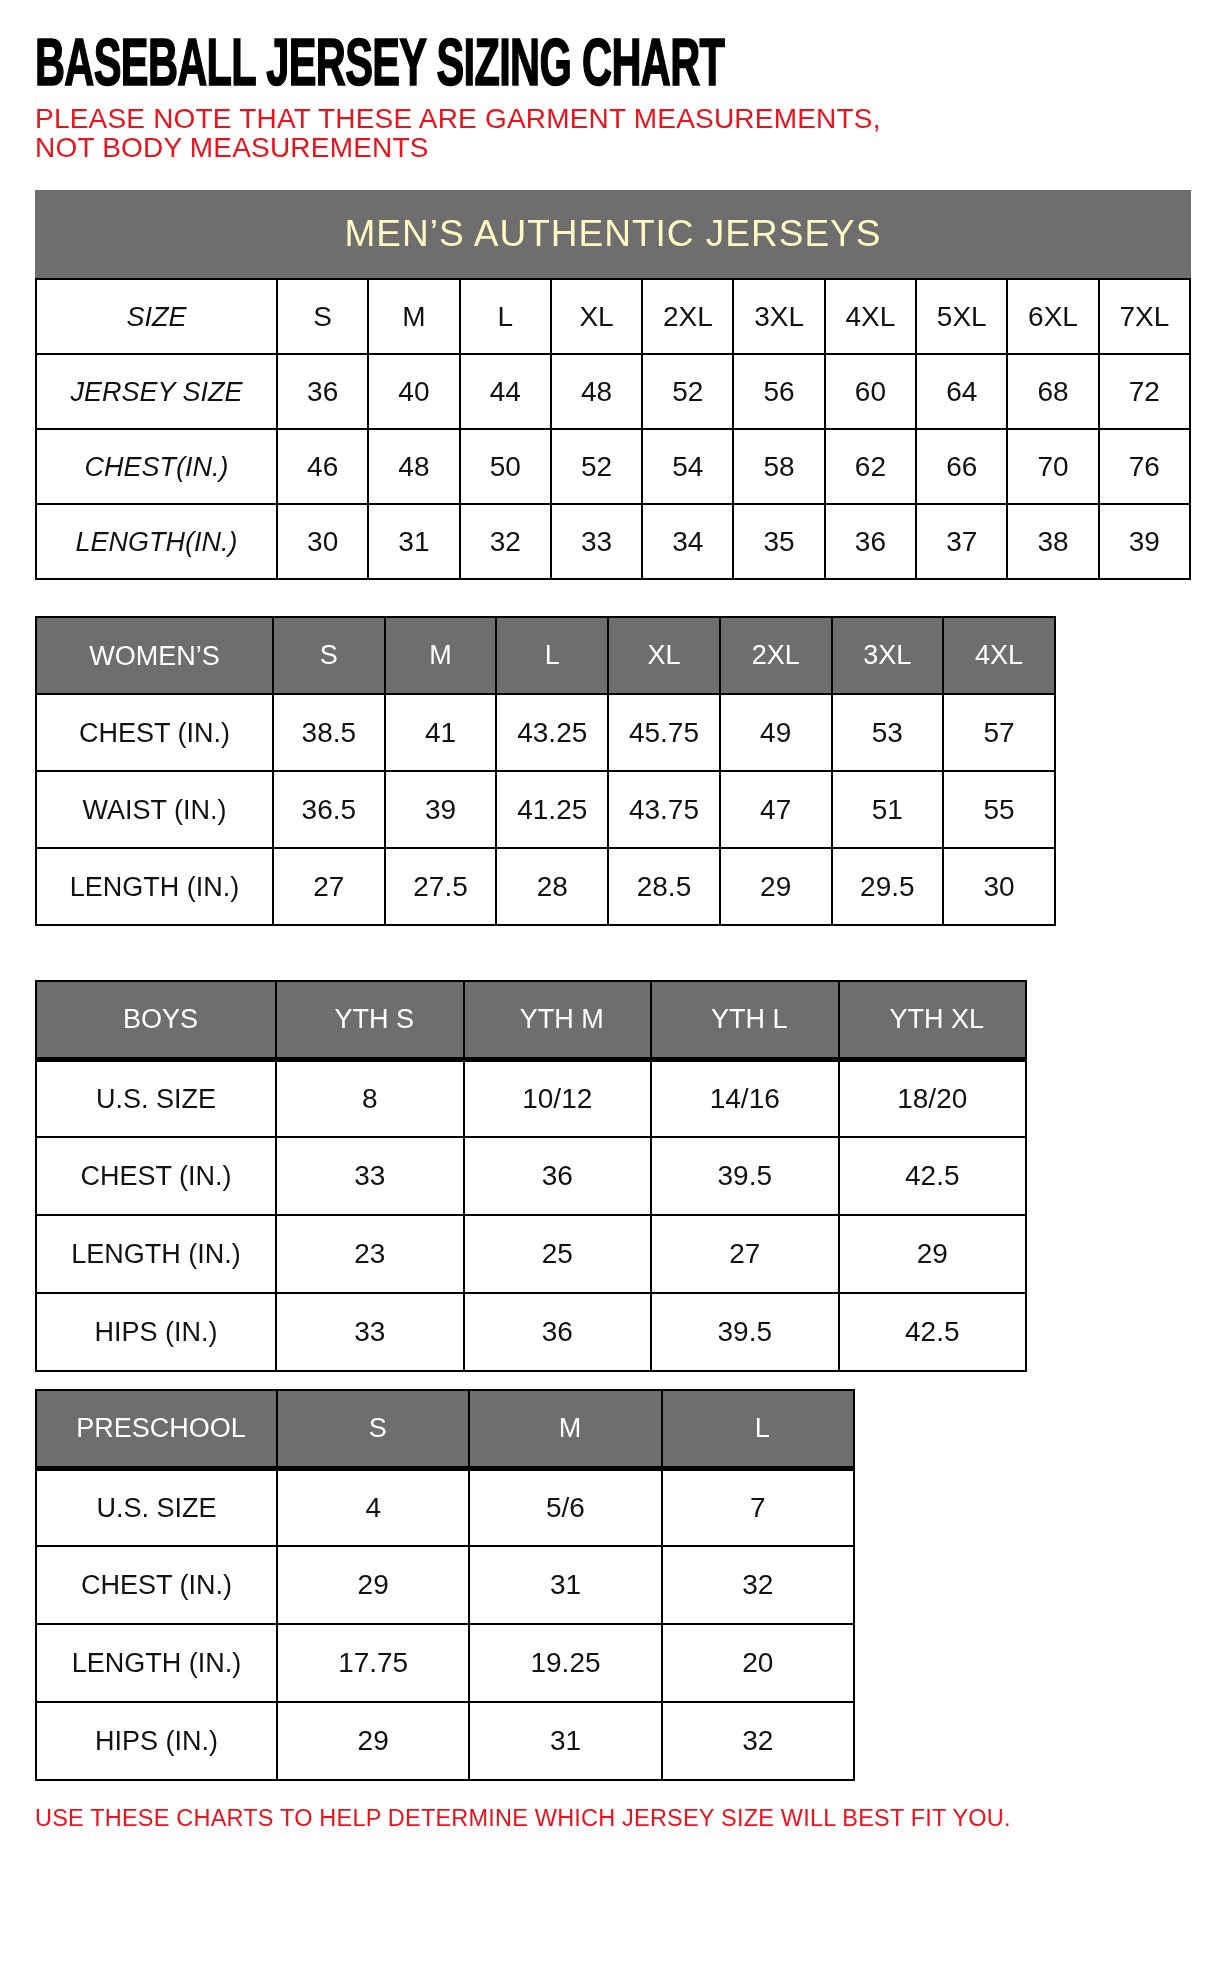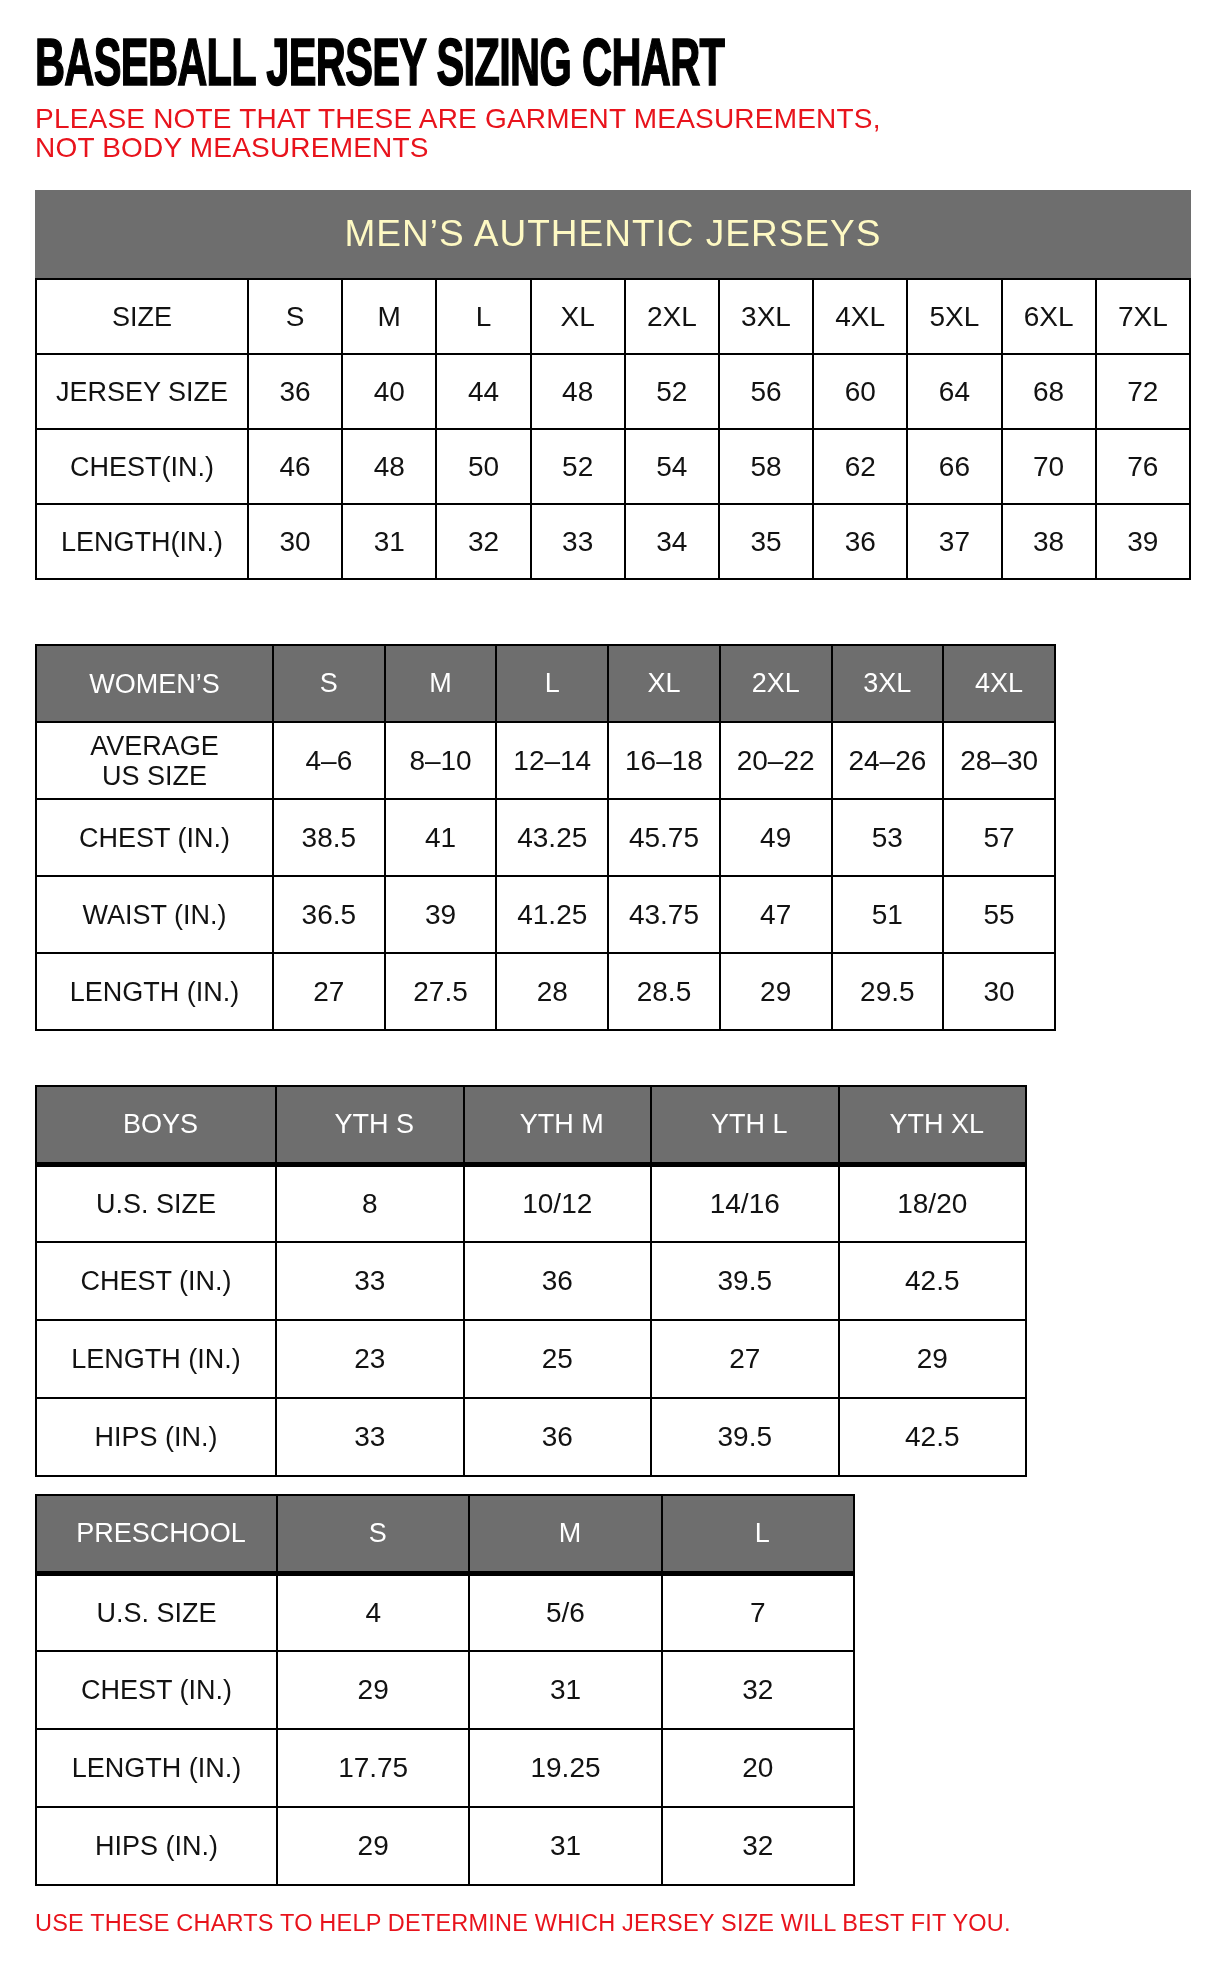--- a/index.html
+++ b/index.html
@@ -36,26 +36,26 @@
   table.sizing td {
     border: 2px solid #000;
     text-align: center; vertical-align: middle;
     font-size: 28px; padding: 0 2px; color: #121212;
   }
   table.sizing td.label { font-size: 27px; white-space: pre-line; line-height: 30px; }
   table.sizing tr.hrow td {
     background: var(--gray, #6e6e6e); color: #ffffff; font-size: 27px;
   }
   .t-boys tr.hrow td, .t-preschool tr.hrow td { border-bottom-width: 5px; padding-left: 11px; }
-  .t-mens { width: 1156px; }      .t-mens td.label { width: 212px; }      .t-mens tr { height: 75px; }
+  .t-mens { width: 1156px; }      .t-mens td.label { width: 241px; font-style: italic; }      .t-mens tr { height: 75px; }
   .t-womens { width: 1021px; }    .t-womens td.label { width: 237px; }    .t-womens tr { height: 77px; }
   .t-boys { width: 992px; }       .t-boys td.label { width: 240px; }      .t-boys tr { height: 78px; }
   .t-preschool { width: 820px; }  .t-preschool td.label { width: 241px; } .t-preschool tr { height: 78px; }
   .sec-mens { margin-top: 28px; }
-  .sec-womens { margin-top: 64px; }
+  .sec-womens { margin-top: 36px; }
   .sec-boys { margin-top: 54px; }
   .sec-preschool { margin-top: 17px; }
   p.footer {
     margin: 24px 0 0 0;
     color: var(--red, #e8131c);
     font-size: 23.5px; letter-spacing: 0.2px; white-space: nowrap;
   }
 </style>
 </head>
 <body>
@@ -130,31 +130,20 @@
             <td class="label">WOMEN’S</td>
             <td>S</td>
             <td>M</td>
             <td>L</td>
             <td>XL</td>
             <td>2XL</td>
             <td>3XL</td>
             <td>4XL</td>
           </tr>
           <tr>
-            <td class="label">AVERAGE
-US SIZE</td>
-            <td>4–6</td>
-            <td>8–10</td>
-            <td>12–14</td>
-            <td>16–18</td>
-            <td>20–22</td>
-            <td>24–26</td>
-            <td>28–30</td>
-          </tr>
-          <tr>
             <td class="label">CHEST (IN.)</td>
             <td>38.5</td>
             <td>41</td>
             <td>43.25</td>
             <td>45.75</td>
             <td>49</td>
             <td>53</td>
             <td>57</td>
           </tr>
           <tr>

